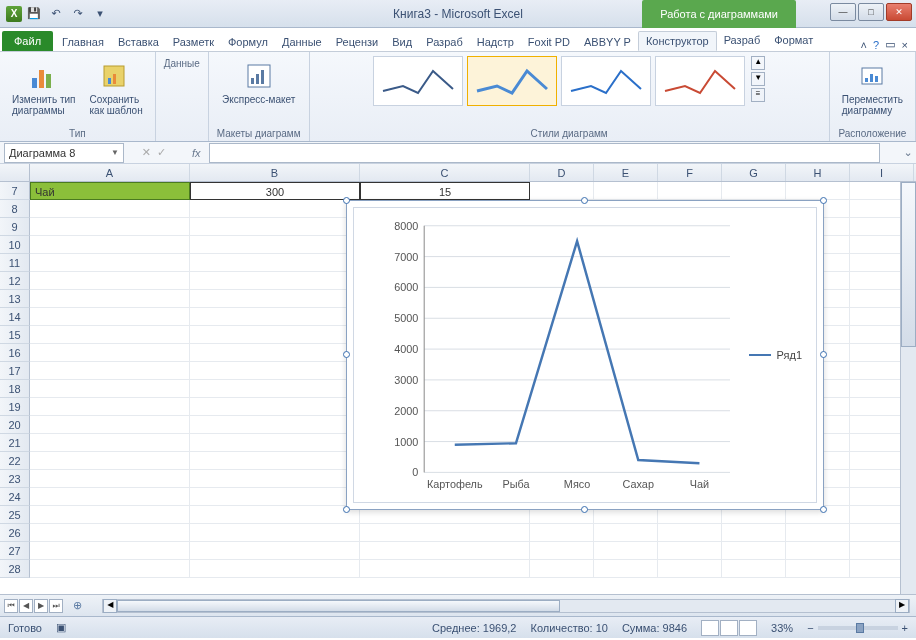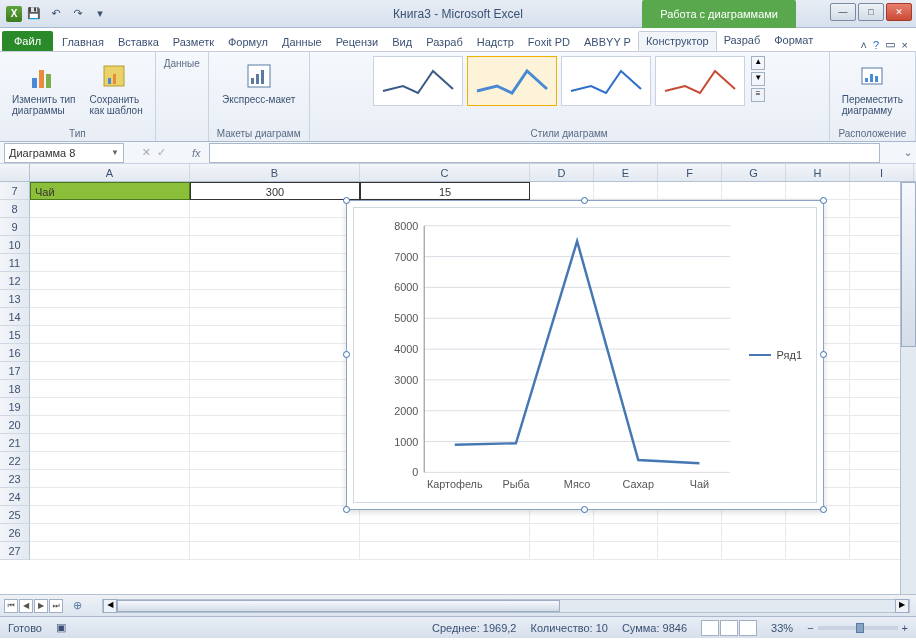--- a/index.html
+++ b/index.html
@@ -488,20 +488,32 @@
         <div class="cell" style="width: 170px;"></div>
         <div class="cell" style="width: 64px;"></div>
         <div class="cell" style="width: 64px;"></div>
         <div class="cell" style="width: 64px;"></div>
         <div class="cell" style="width: 64px;"></div>
         <div class="cell" style="width: 64px;"></div>
         <div class="cell" style="width: 64px;"></div>
       </div>
       <div class="gridrow">
         <div class="rowhdr">27</div>
+        <div class="cell" style="width: 160px;"></div>
+        <div class="cell" style="width: 170px;"></div>
+        <div class="cell" style="width: 170px;"></div>
+        <div class="cell" style="width: 64px;"></div>
+        <div class="cell" style="width: 64px;"></div>
+        <div class="cell" style="width: 64px;"></div>
+        <div class="cell" style="width: 64px;"></div>
+        <div class="cell" style="width: 64px;"></div>
+        <div class="cell" style="width: 64px;"></div>
+      </div>
+      <div class="gridrow">
+        <div class="rowhdr">28</div>
         <div class="cell" style="width: 160px;"></div>
         <div class="cell" style="width: 170px;"></div>
         <div class="cell" style="width: 170px;"></div>
         <div class="cell" style="width: 64px;"></div>
         <div class="cell" style="width: 64px;"></div>
         <div class="cell" style="width: 64px;"></div>
         <div class="cell" style="width: 64px;"></div>
         <div class="cell" style="width: 64px;"></div>
         <div class="cell" style="width: 64px;"></div>
       </div>

